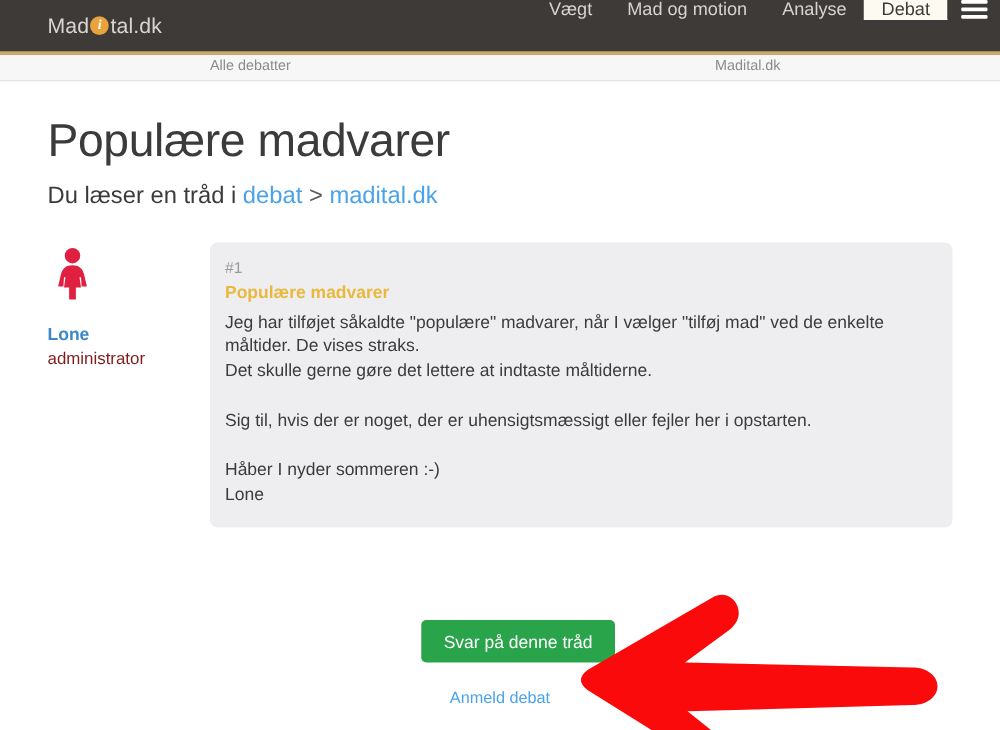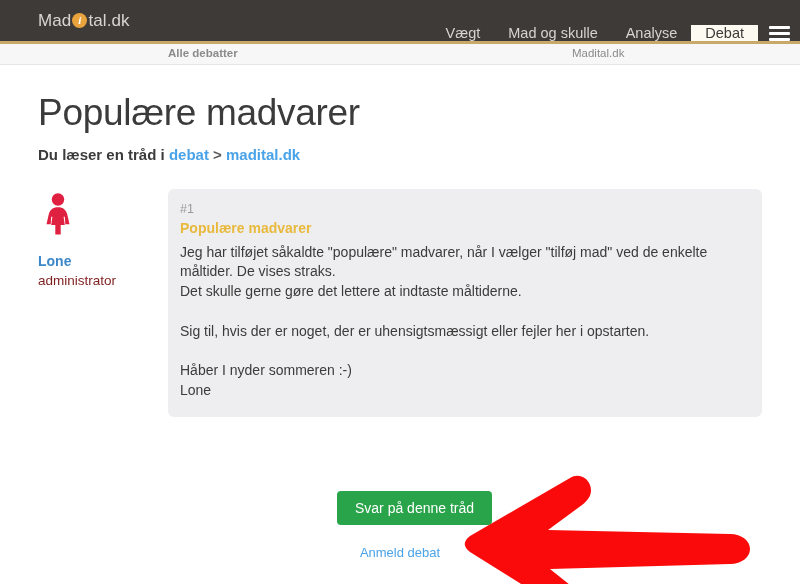--- a/index.html
+++ b/index.html
@@ -51,21 +51,21 @@
     font-style: italic;
     line-height: 1;
     margin: 0 1px;
     position: relative;
     top: 0px;
     font-family: "Liberation Serif", serif;
   }
 
   .navlinks {
     display: flex;
-    align-items: flex-end;
+    align-items: flex-start;
   }
   .navlink {
     display: flex;
     align-items: center;
     padding: 0 14px;
     font-size: 14.5px;
     color: #d6d3d0;
     cursor: pointer;
     white-space: nowrap;
   }
@@ -98,21 +98,20 @@
     border-bottom: 1px solid #e6e6e6;
     position: relative;
     font-size: 11.5px;
     color: #8b8b8b;
   }
   .subbar-left {
     position: absolute;
     left: 168px;
     top: 3px;
     cursor: pointer;
-    font-weight: bold;
   }
   .subbar-right {
     position: absolute;
     left: 572px;
     top: 3px;
     cursor: pointer;
   }
 
   
   .content {
@@ -122,23 +121,22 @@
     margin: 0;
     padding-top: 28px;
     font-size: 37px;
     font-weight: normal;
     color: #3b3b3b;
     letter-spacing: -0.3px;
     line-height: 1.1;
   }
   .breadcrumb {
     margin-top: 12px;
-    font-size: 15px;
+    font-size: 19px;
     color: #3b3b3b;
-    font-weight: bold;
   }
   .breadcrumb a {
     color: #4aa3e8;
     text-decoration: none;
     cursor: pointer;
   }
   .breadcrumb .sep { color: #5a5a5a; }
 
   
   .thread {
@@ -250,21 +248,21 @@
 
 <div class="topbar">
   <div class="brand">
     <span class="b-txt">Mad</span>
       <span class="brand-dot">i</span>
       <span class="b-txt">tal.dk</span>
   </div>
 
   <div class="navlinks">
     <div class="navlink">Vægt</div>
-    <div class="navlink">Mad og skulle</div>
+    <div class="navlink">Mad og motion</div>
     <div class="navlink">Analyse</div>
     <div class="navlink active">Debat</div>
     <div class="hamburger">
       <span></span>
       <span></span>
       <span></span>
     </div>
   </div>
 </div>
 

